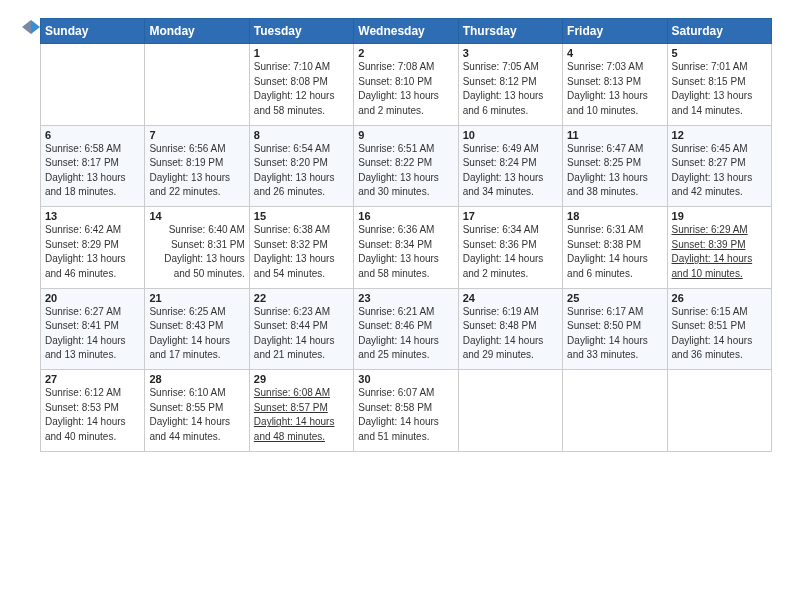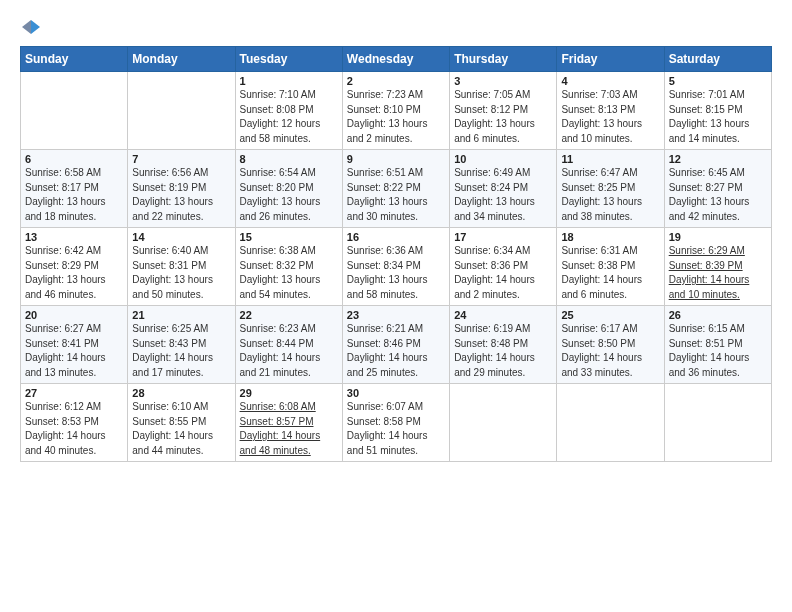--- a/index.html
+++ b/index.html
@@ -8,21 +8,21 @@
       background: #fff;
       width: 792px;
       height: 612px;
       overflow: hidden;
     }
     .page {
       width: 792px;
       height: 468px;
       padding: 18px 20px 16px 20px;
       display: flex;
-      flex-direction: column;
+      flex-direction: row;
     }
     .header {
       display: flex;
       justify-content: space-between;
       align-items: flex-start;
       margin-bottom: 10px;
     }
     .logo {
       display: flex;
       flex-direction: column;
@@ -143,21 +143,21 @@
           <td class="empty"></td>
           <td>
             <span class="day-number">1</span>
             <div class="day-info" style="white-space: pre-line;">Sunrise: 7:10 AM
 Sunset: 8:08 PM
 Daylight: 12 hours
 and 58 minutes.</div>
           </td>
           <td>
             <span class="day-number">2</span>
-            <div class="day-info" style="white-space: pre-line;">Sunrise: 7:23 AM
+            <div class="day-info" style="white-space: pre-line;">Sunrise: 7:08 AM
 Sunset: 8:10 PM
 Daylight: 13 hours
 and 2 minutes.</div>
           </td>
           <td>
             <span class="day-number">3</span>
             <div class="day-info" style="white-space: pre-line;">Sunrise: 7:05 AM
 Sunset: 8:12 PM
 Daylight: 13 hours
 and 6 minutes.</div>
@@ -231,21 +231,21 @@
         <tr>
           <td>
             <span class="day-number">13</span>
             <div class="day-info" style="white-space: pre-line;">Sunrise: 6:42 AM
 Sunset: 8:29 PM
 Daylight: 13 hours
 and 46 minutes.</div>
           </td>
           <td>
             <span class="day-number">14</span>
-            <div class="day-info" style="white-space: pre-line;">Sunrise: 6:40 AM
+            <div class="day-info" style="white-space: pre-line; text-align: right;">Sunrise: 6:40 AM
 Sunset: 8:31 PM
 Daylight: 13 hours
 and 50 minutes.</div>
           </td>
           <td>
             <span class="day-number">15</span>
             <div class="day-info" style="white-space: pre-line;">Sunrise: 6:38 AM
 Sunset: 8:32 PM
 Daylight: 13 hours
 and 54 minutes.</div>

